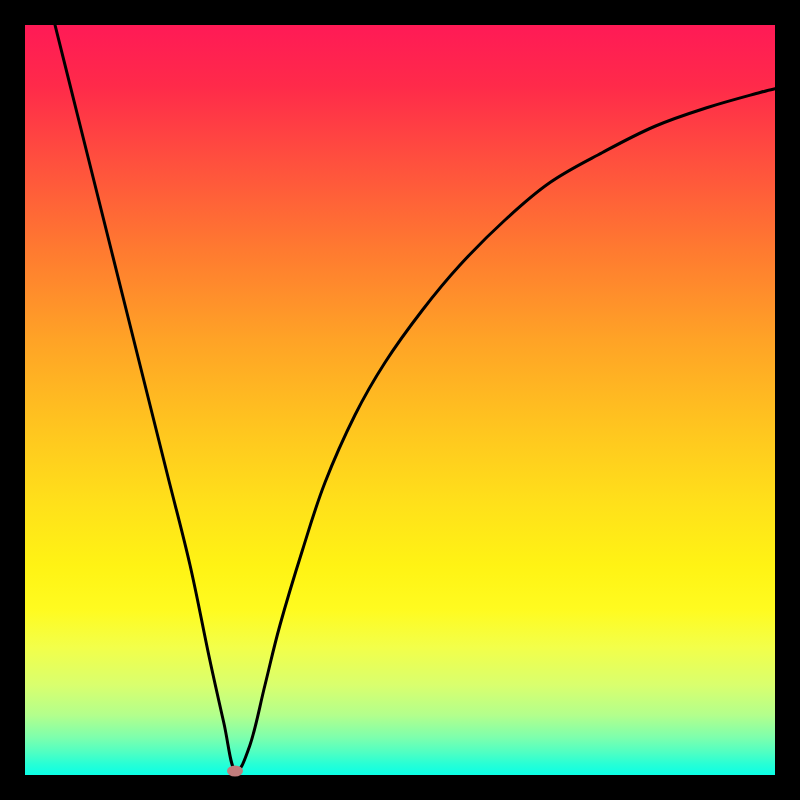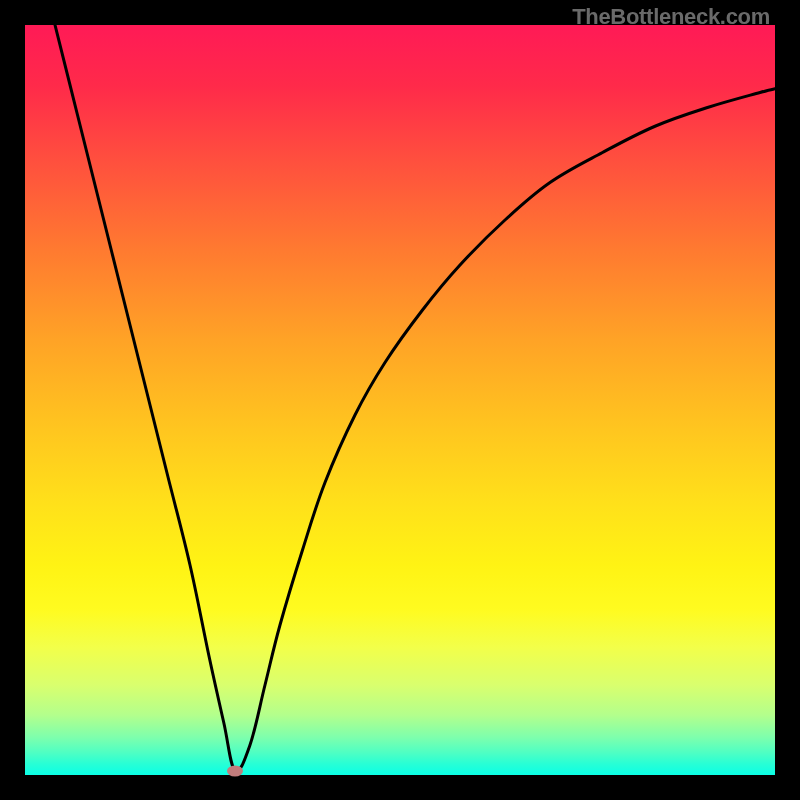--- a/index.html
+++ b/index.html
@@ -70,14 +70,13 @@
 </head>
 <body>
 
 <div class="frame">
   <div class="plot-area">
     <svg class="curve" viewBox="0 0 750 750" preserveAspectRatio="none">
       <path id="curve-path" d="M 30.00 0.00 C 34.05 16.20, 44.40 57.60, 52.50 90.00 C 60.60 122.40, 66.90 147.60, 75.00 180.00 C 83.10 212.40, 89.40 237.60, 97.50 270.00 C 105.60 302.40, 111.90 327.60, 120.00 360.00 C 128.10 392.40, 134.40 417.60, 142.50 450.00 C 150.60 482.40, 157.57 507.60, 165.00 540.00 C 172.43 572.40, 177.68 601.65, 183.75 630.00 C 189.82 658.35, 194.03 676.71, 198.75 697.50 C 203.47 718.29, 205.28 741.45, 210.00 745.50 C 214.73 749.55, 219.60 735.39, 225.00 720.00 C 230.40 704.61, 234.60 681.60, 240.00 660.00 C 245.40 638.40, 248.25 624.30, 255.00 600.00 C 261.75 575.70, 269.40 550.65, 277.50 525.00 C 285.60 499.35, 290.55 481.80, 300.00 457.50 C 309.45 433.20, 319.20 411.60, 330.00 390.00 C 340.80 368.40, 347.85 356.40, 360.00 337.50 C 372.15 318.60, 384.00 302.55, 397.50 285.00 C 411.00 267.45, 420.15 256.20, 435.00 240.00 C 449.85 223.80, 463.80 209.85, 480.00 195.00 C 496.20 180.15, 507.45 169.65, 525.00 157.50 C 542.55 145.35, 558.60 137.63, 577.50 127.50 C 596.40 117.38, 611.10 109.35, 630.00 101.25 C 648.90 93.15, 663.60 88.58, 682.50 82.50 C 701.40 76.42, 722.85 70.88, 735.00 67.50 C 747.15 64.13, 747.30 64.42, 750.00 63.75"></path>
     </svg>
     <div class="marker" id="min-marker" style="left: 210px; top: 745.5px; background: rgb(193, 124, 124);"></div>
   </div>
-  <div class="attribution">TheBottleneck.com</div>
 </div>
 
 </body></html>

